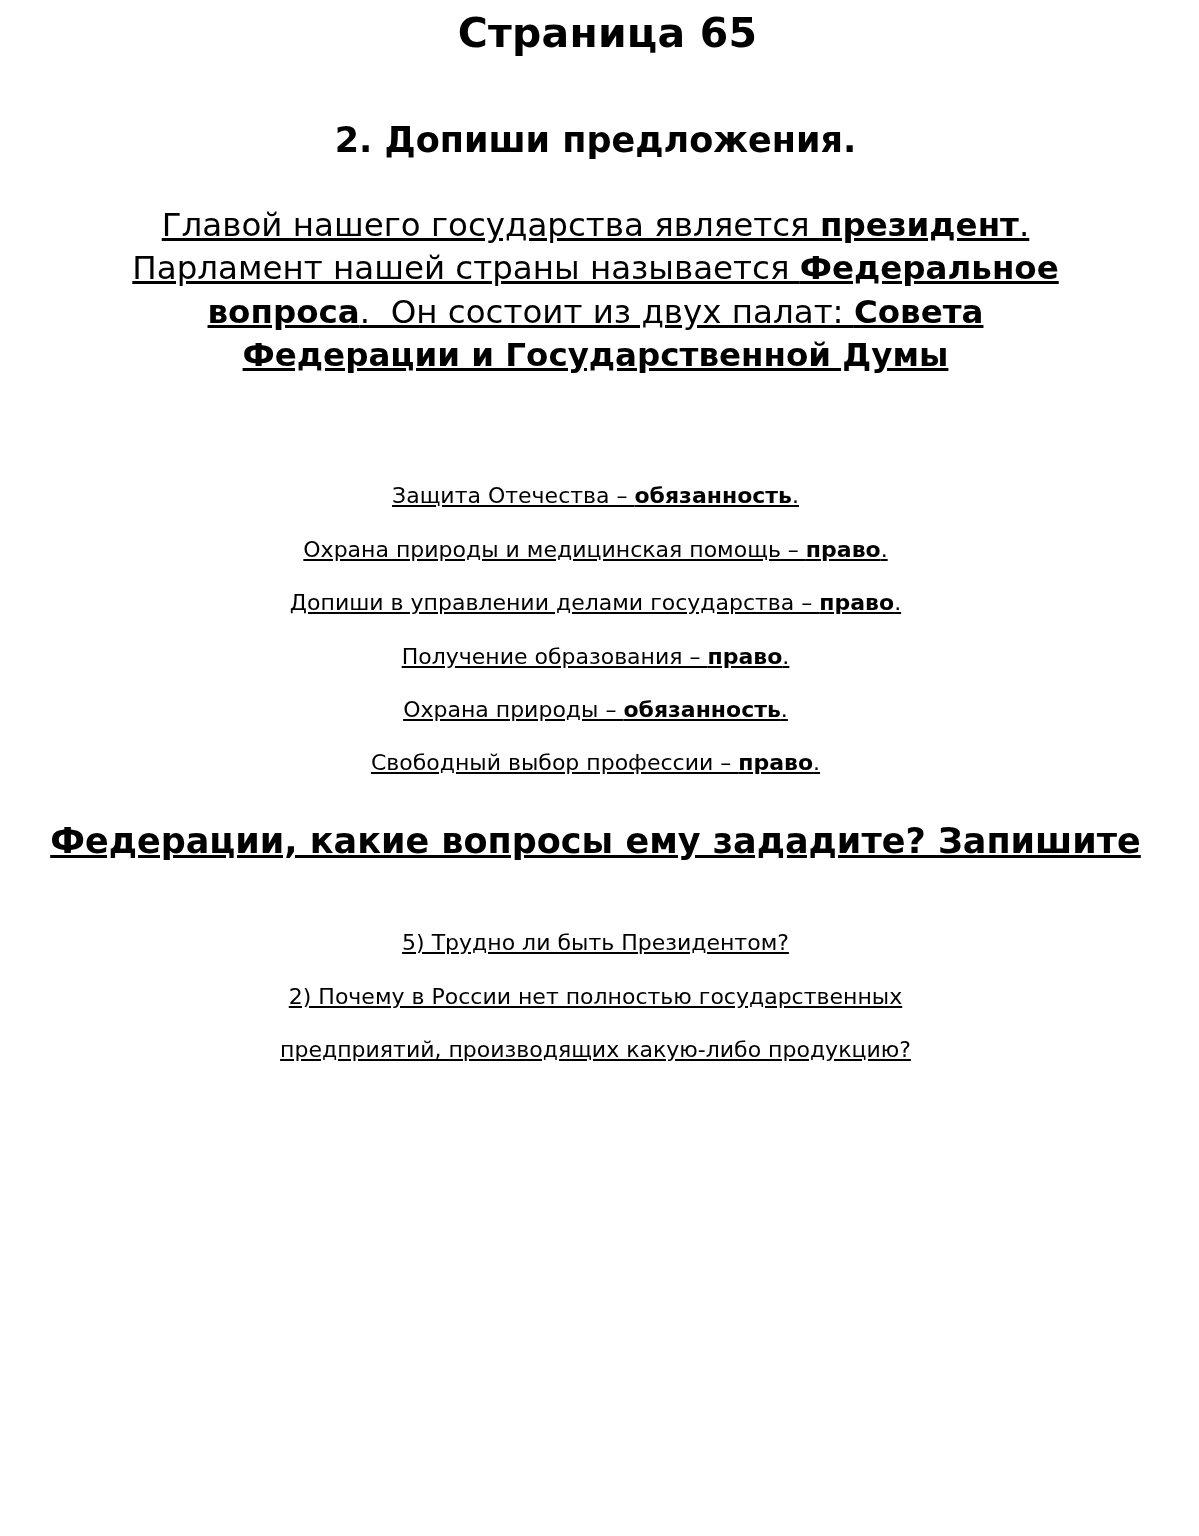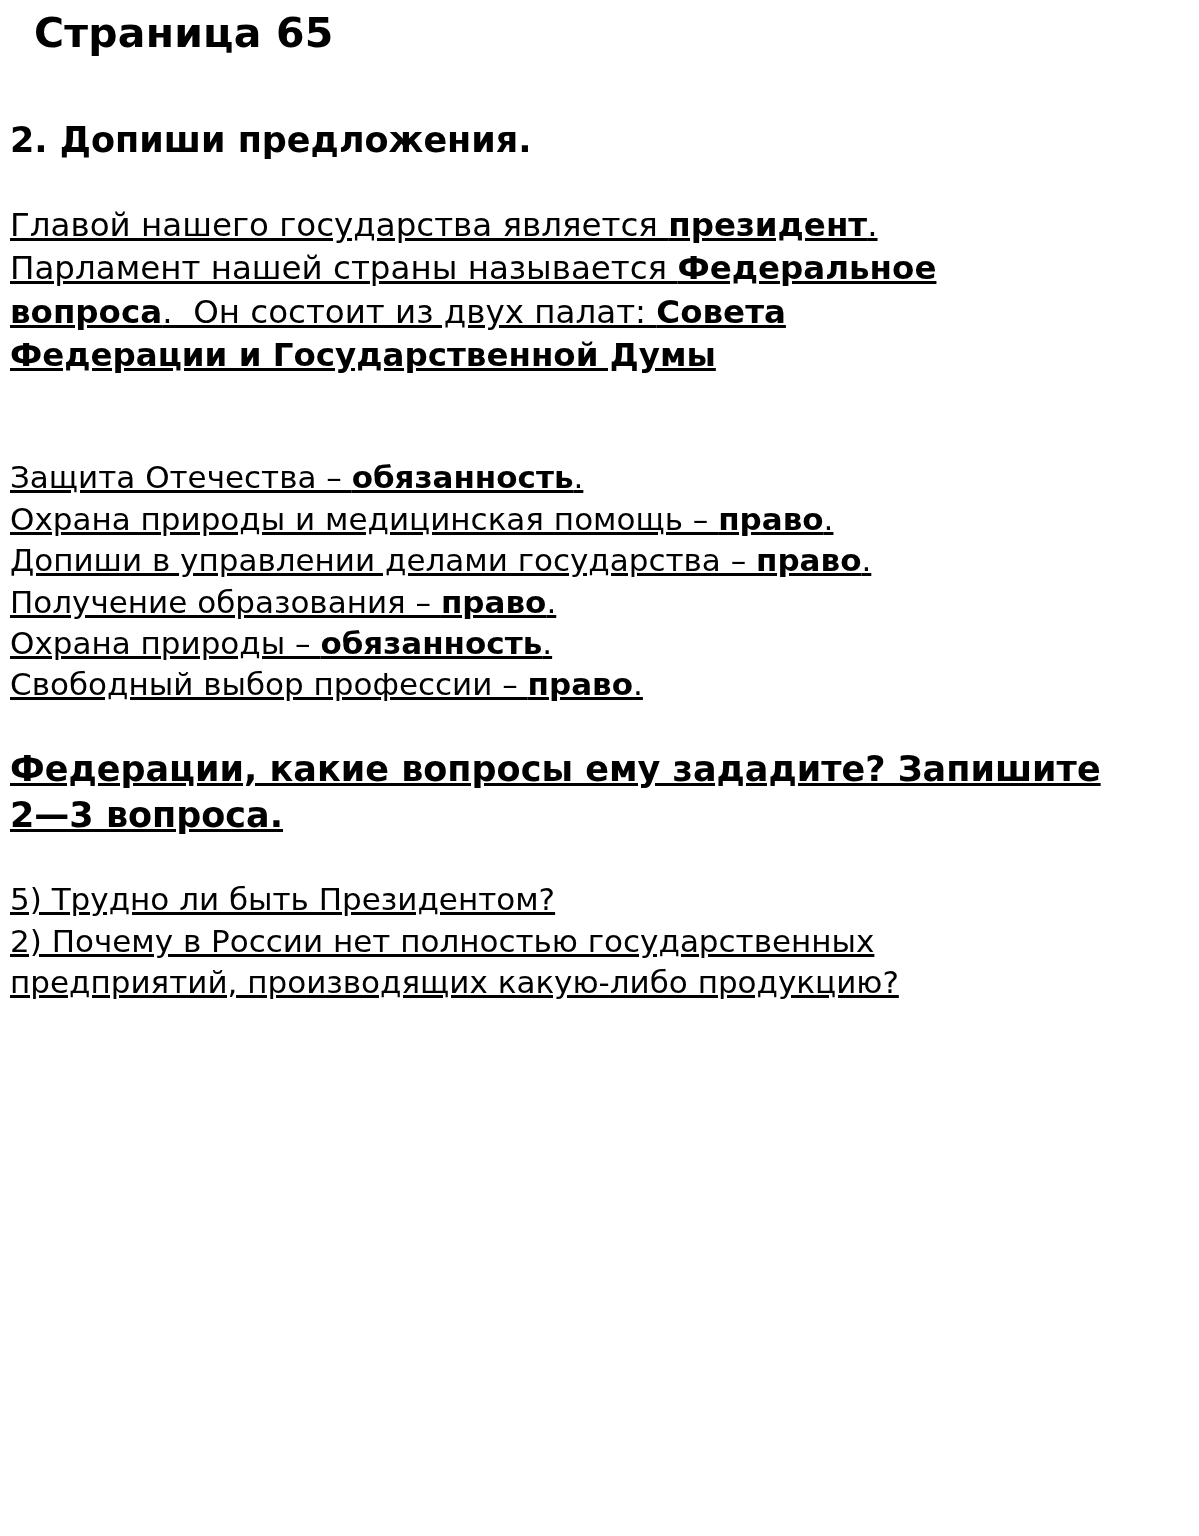--- a/index.html
+++ b/index.html
@@ -12,20 +12,21 @@
     min-height: 1536px;
     font-family: "DejaVu Sans", sans-serif;
     color: #000000;
     -webkit-font-smoothing: antialiased;
   }
   .page {
     width: 1199px;
     min-height: 1536px;
     box-sizing: border-box;
     padding: 8px 18px 10px 10px;
+    text-align: center;
   }
   .page-title {
     font-size: 41px;
     font-weight: bold;
     letter-spacing: 0.2px;
     margin: 0 0 6px 24px;
     line-height: 1.25;
   }
   .spacer-lg { height: 52px; }
   .spacer-md { height: 40px; }
@@ -41,22 +42,23 @@
   }
   b { font-weight: bold; }
   .section-heading {
     font-size: 35px;
     font-weight: bold;
     line-height: 1.335;
     margin: 0;
   }
   .answers .line,
   .questions .line {
-    font-size: 31px;
+    font-size: 22px;
     line-height: 1.335;
+    margin-top: 24px;
   }
 </style>
 </head>
 <body>
 
 <div class="page">
 
   <h1 class="page-title">Страница 65</h1>
 
   <div class="spacer-lg"></div>
@@ -83,21 +85,20 @@
     <span class="line"><span>Допиши в управлении делами государства – </span><b>право</b><span>.</span></span>
     <span class="line"><span>Получение образования – </span><b>право</b><span>.</span></span>
     <span class="line"><span>Охрана природы – </span><b>обязанность</b><span>.</span></span>
     <span class="line"><span>Свободный выбор профессии – </span><b>право</b><span>.</span></span>
   </div>
 
   <div class="spacer-md"></div>
 
   <div class="section-heading">
     <span class="line">Федерации, какие вопросы ему зададите? Запишите</span>
-    <span class="line">2—3 вопроса.</span>
   </div>
 
   <div class="spacer-md"></div>
 
   <div class="block questions">
     <span class="line">5) Трудно ли быть Президентом?</span>
     <span class="line">2) Почему в России нет полностью государственных</span>
     <span class="line">предприятий, производящих какую-либо продукцию?</span>
   </div>
 

